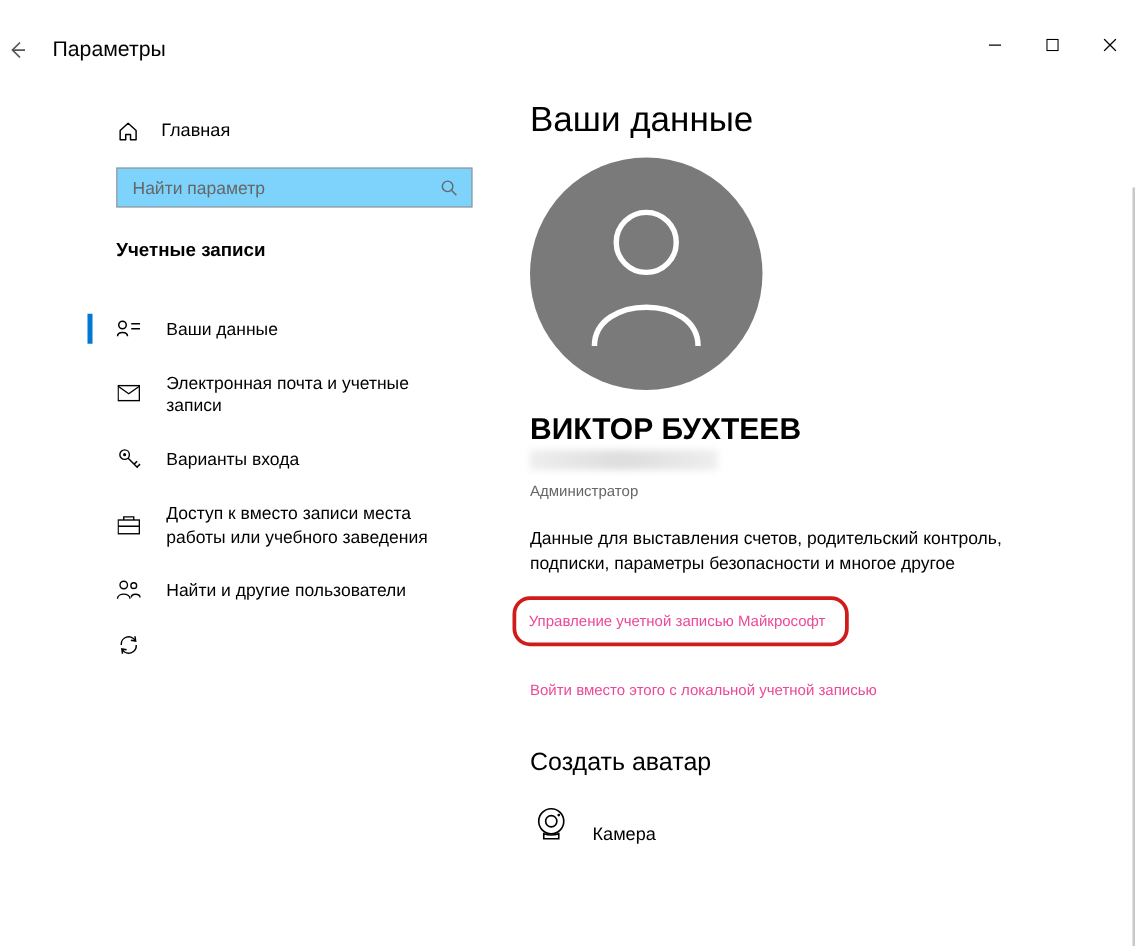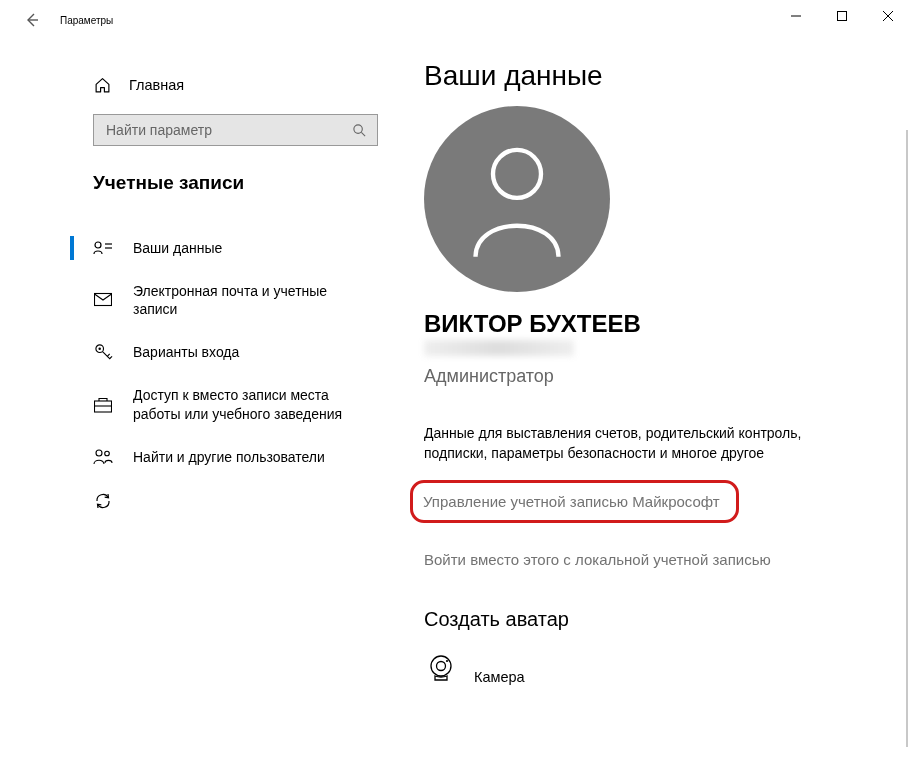--- a/index.html
+++ b/index.html
@@ -13,23 +13,23 @@
     width: 911px;
     height: 757px;
     position: relative;
     box-sizing: border-box;
     background: #fff;
   }
   .titlebar {
     height: 40px;
     display: flex;
     align-items: center;
-    padding-left: 18px;
-    font-size: 10px;
-    color: #000;
+    font-size: 17px;
+    color: #000;
+    margin-top: 20px;
   }
   .titlebar .back-btn {
     width: 28px;
     height: 28px;
     display: flex;
     align-items: center;
     justify-content: center;
     margin-right: 14px;
     color: #555;
   }
@@ -78,40 +78,40 @@
     display: flex;
     align-items: center;
     justify-content: center;
     color: #000;
   }
   .search-wrap {
     padding: 14px 16px 0 49px;
   }
   .search-box {
     border: 1px solid #999;
-    background: #e5e5e5;
+    background: #7dd3fc;
     height: 32px;
     display: flex;
     padding: 0 10px;
     box-sizing: border-box;
   }
   .search-box input {
     flex: 1;
     border: none;
     outline: none;
     font-size: 14px;
     font-family: inherit;
     color: #666;
     background: transparent;
   }
   .search-box input::placeholder { color: #666; }
   .search-box .sicon { color: #666; display: flex; align-items: center; }
   .section-title {
     padding: 26px 0 10px 49px;
-    font-size: 19px;
+    font-size: 15px;
     font-weight: 600;
     color: #000;
   }
   .nav {
     margin-top: 22px;
   }
   .nav-item {
     display: flex;
     align-items: center;
     padding: 12px 20px 12px 49px;
@@ -170,34 +170,34 @@
     font-size: 14px;
     color: #e8e8e8;
     filter: blur(3px);
     margin-bottom: 10px;
     user-select: none;
     width: 150px;
     height: 16px;
     background: linear-gradient(90deg,#eee,#ddd,#eee);
   }
   .user-role {
-    font-size: 18px;
+    font-size: 12px;
     color: #666;
-    margin-bottom: 36px;
+    margin-bottom: 20px;
   }
   .desc {
     font-size: 14px;
     color: #000;
     line-height: 1.45;
     margin-bottom: 16px;
     max-width: 440px;
   }
   .link {
-    font-size: 15px;
-    color: #737373;
+    font-size: 12px;
+    color: #ec4899;
     display: inline-block;
     padding: 4px 0;
     text-align: center;
   }
   .link-highlight {
     border: 3px solid #d11b1b;
     border-radius: 14px;
     padding: 6px 16px 6px 10px;
     margin-left: -14px;
     margin-bottom: 24px;

